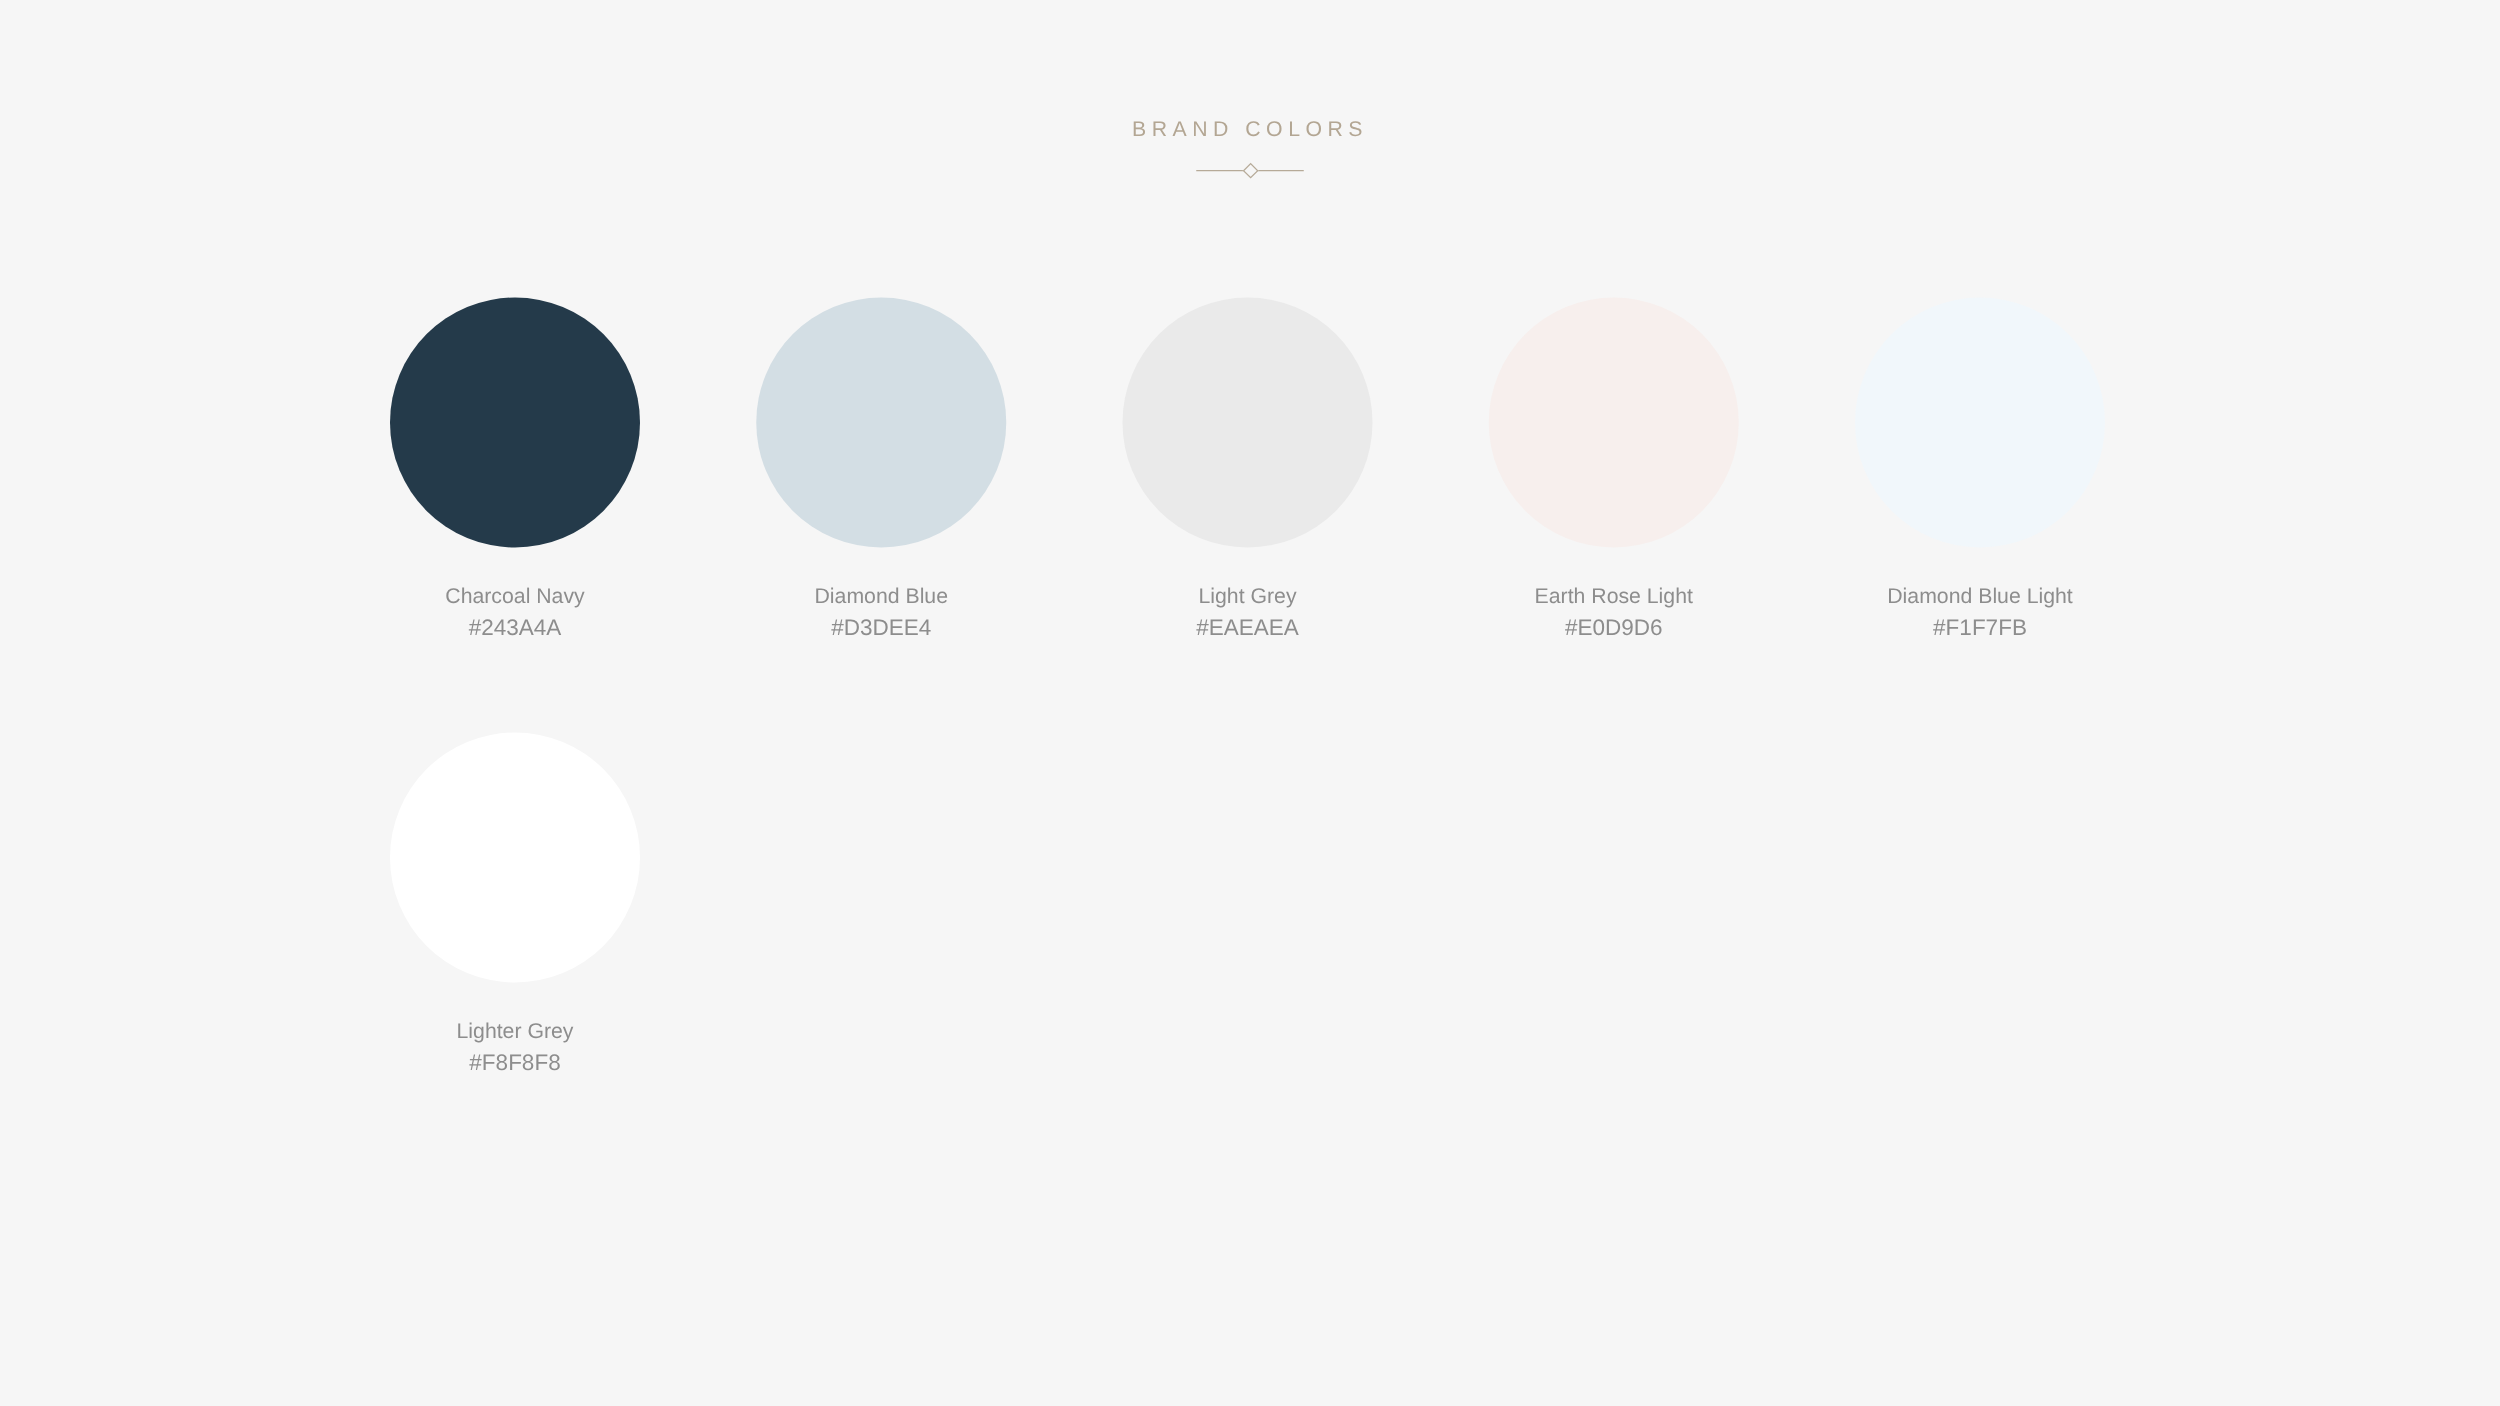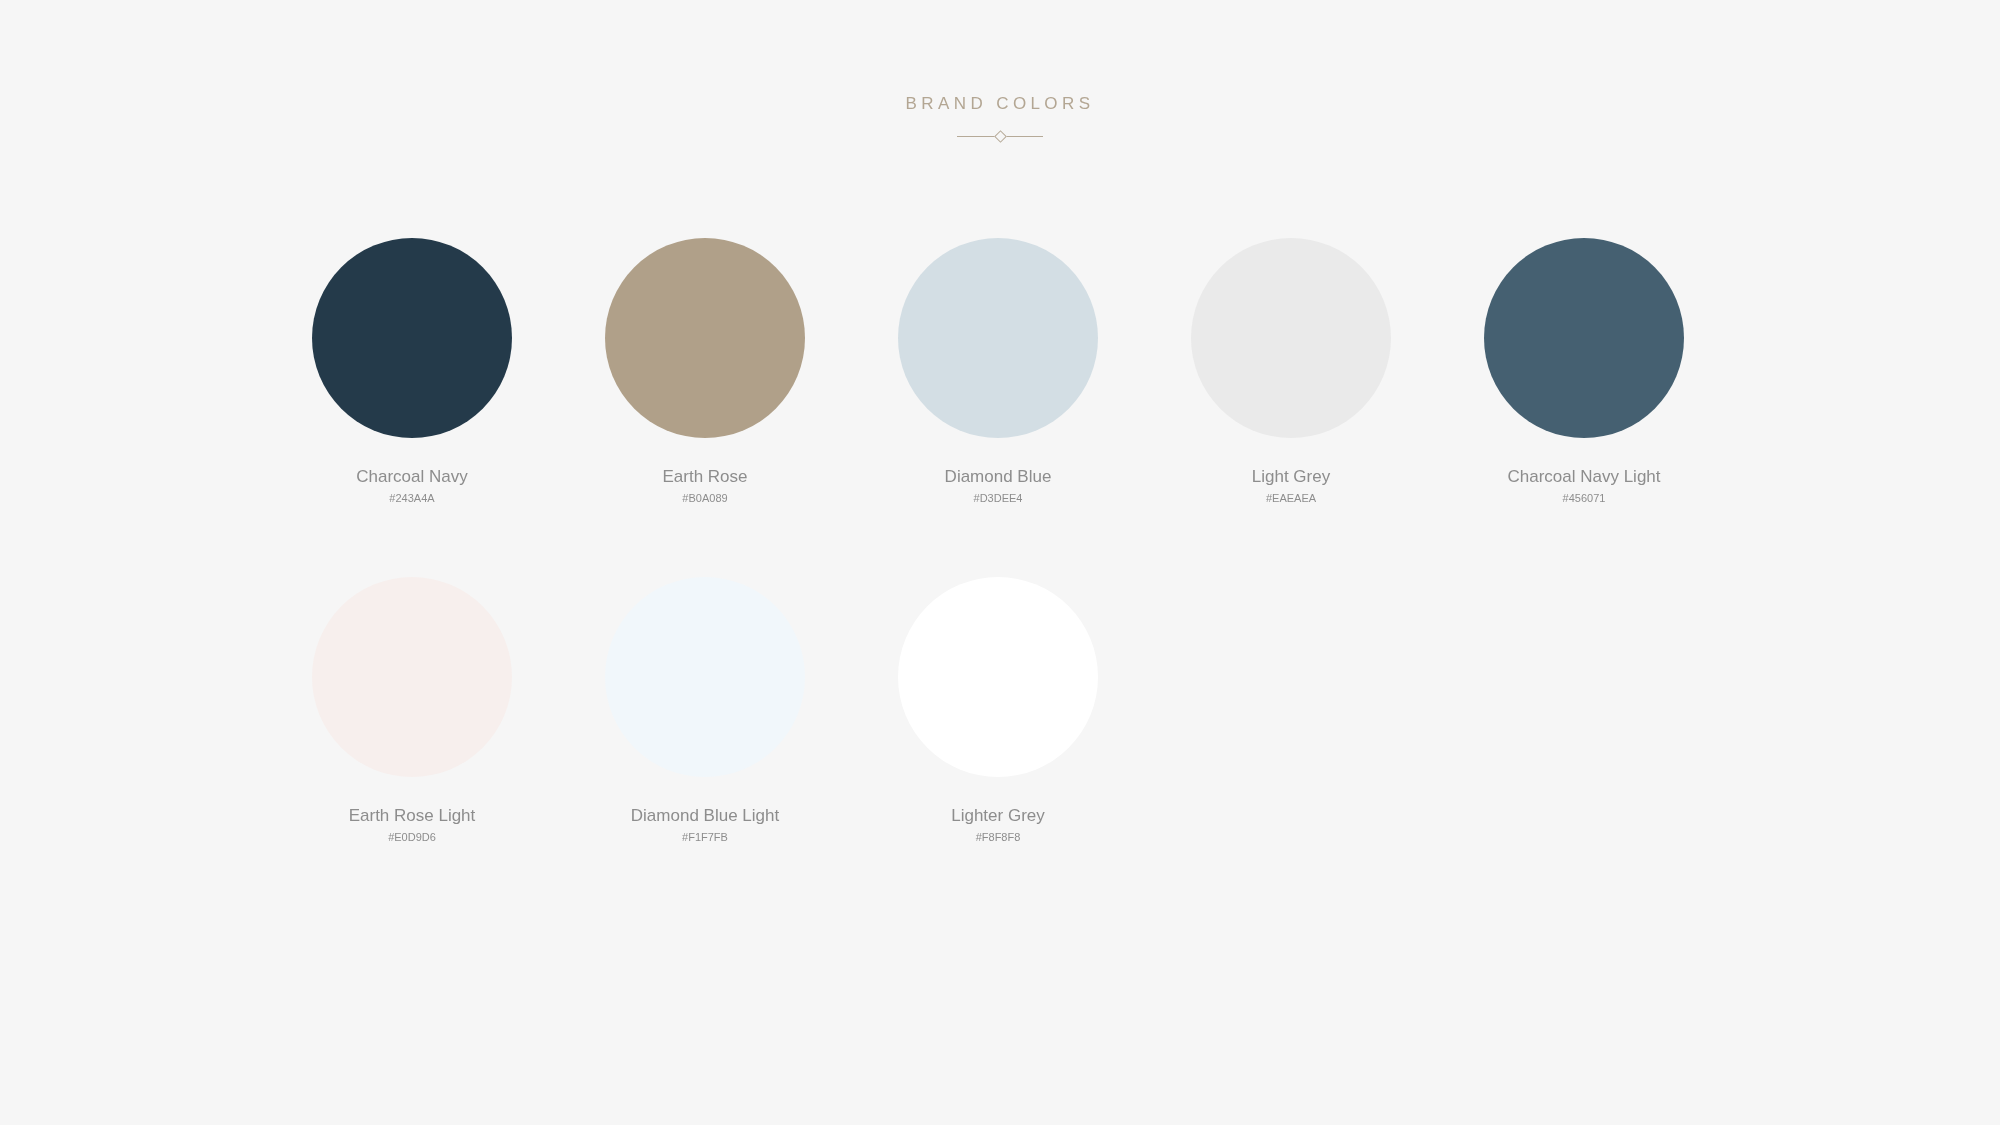--- a/index.html
+++ b/index.html
@@ -90,21 +90,21 @@
   .swatch-name {
     margin-top: 28px;
     font-size: 17px;
     color: #8d8d8d;
     line-height: 1.28;
     text-align: center;
     white-space: nowrap;
   }
   .swatch-hex {
     margin-top: 3px;
-    font-size: 11px;
+    font-size: 18px;
     color: #8d8d8d;
     line-height: 1.28;
     text-align: center;
     white-space: nowrap;
   }
 </style>
 </head>
 <body>
 
 <div class="page">
@@ -117,38 +117,28 @@
     </div>
   </div>
 
   <div class="grid">
       <div class="swatch">
         <div class="swatch-circle" style="background: rgb(36, 58, 74);"></div>
         <div class="swatch-name">Charcoal Navy</div>
         <div class="swatch-hex">#243A4A</div>
       </div>
       <div class="swatch">
-        <div class="swatch-circle" style="background: rgb(176, 160, 137);"></div>
-        <div class="swatch-name">Earth Rose</div>
-        <div class="swatch-hex">#B0A089</div>
-      </div>
-      <div class="swatch">
         <div class="swatch-circle" style="background: rgb(211, 222, 228);"></div>
         <div class="swatch-name">Diamond Blue</div>
         <div class="swatch-hex">#D3DEE4</div>
       </div>
       <div class="swatch">
         <div class="swatch-circle" style="background: rgb(234, 234, 234);"></div>
         <div class="swatch-name">Light Grey</div>
         <div class="swatch-hex">#EAEAEA</div>
-      </div>
-      <div class="swatch">
-        <div class="swatch-circle" style="background: rgb(69, 96, 113);"></div>
-        <div class="swatch-name">Charcoal Navy Light</div>
-        <div class="swatch-hex">#456071</div>
       </div>
       <div class="swatch">
         <div class="swatch-circle" style="background: rgb(247, 239, 237);"></div>
         <div class="swatch-name">Earth Rose Light</div>
         <div class="swatch-hex">#E0D9D6</div>
       </div>
       <div class="swatch">
         <div class="swatch-circle" style="background: rgb(241, 247, 251);"></div>
         <div class="swatch-name">Diamond Blue Light</div>
         <div class="swatch-hex">#F1F7FB</div>

